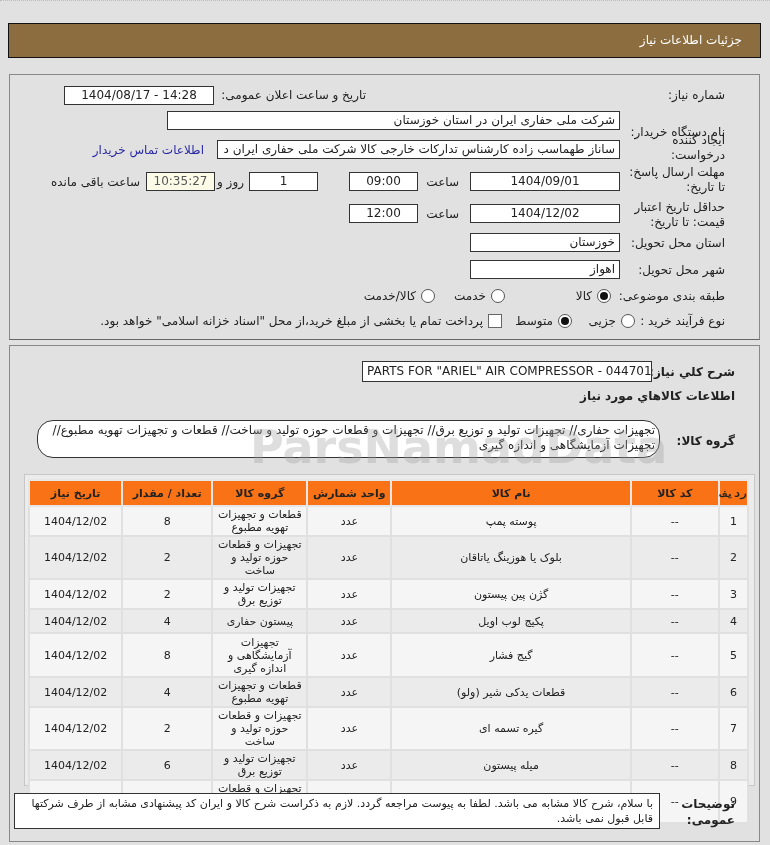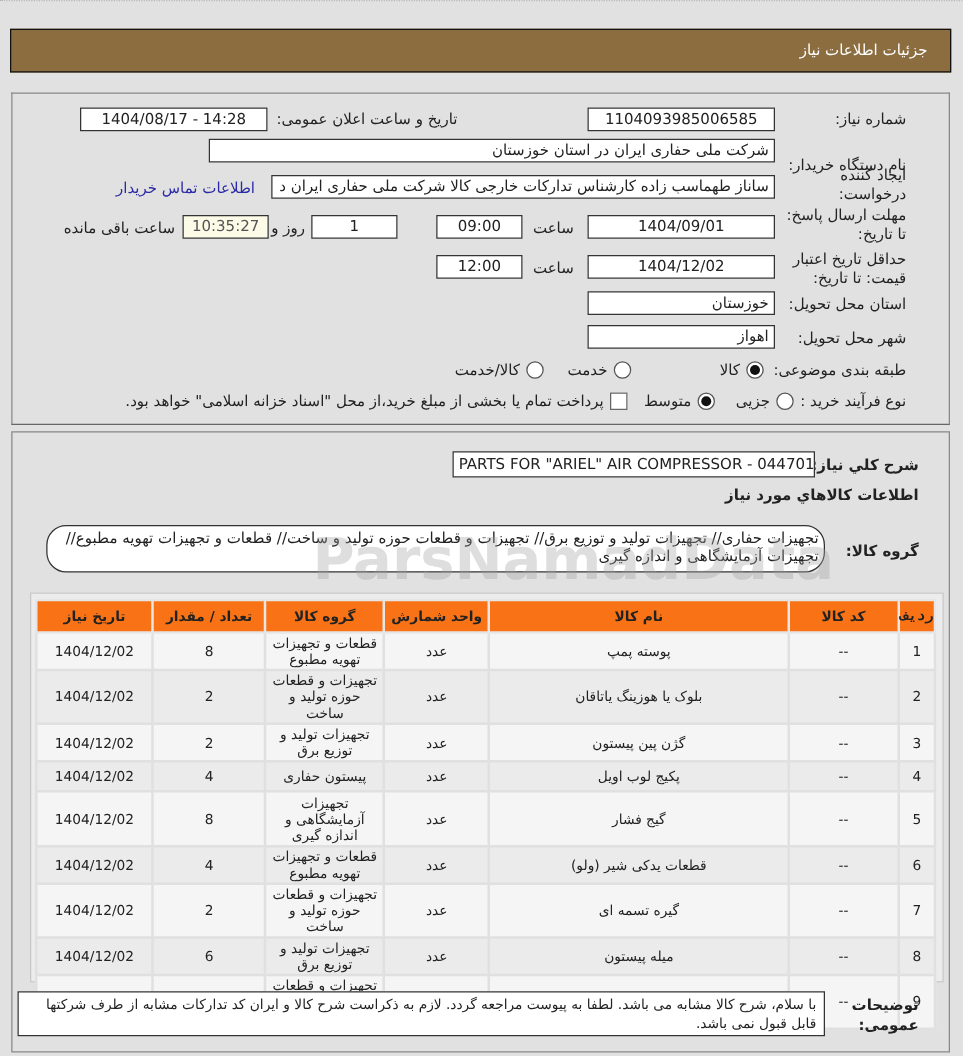--- a/index.html
+++ b/index.html
@@ -68,21 +68,20 @@
 
 <div class="topline"></div>
 
 <div class="title-bar">
   <span>جزئیات اطلاعات نیاز</span>
 </div>
 
 <div class="panel panel1">
 
   <span class="lbl" style="right:34px; top:13px;">شماره نیاز:</span>
-  <div class="box center" style="right:139px; top:11px; width:150px;">1104093985006585</div>
   <span class="lbl" style="right:393px; top:13px;">تاریخ و ساعت اعلان عمومی:</span>
   <div class="box center" style="right:545px; top:11px; width:150px; direction:ltr;">1404/08/17 - 14:28</div>
 
   <span class="lbl" style="right:34px; top:38px;margin-top:12px;">نام دستگاه خریدار:</span>
   <div class="box right" style="right:139px; top:36px; width:453px;">شرکت ملی حفاری ایران در استان خوزستان</div>
 
   <span class="lbl" style="right:34px; top:58px;">ایجاد کننده</span>
   <span class="lbl" style="right:34px; top:73px;">درخواست:</span>
   <div class="box right" style="right:139px; top:65px; width:403px;">ساناز طهماسب زاده کارشناس تدارکات خارجی کالا شرکت ملی حفاری ایران د</div>
   <span class="link" style="right:555px; top:68px;">اطلاعات تماس خریدار</span>
@@ -228,16 +227,16 @@
     <td>عدد</td>
     <td>تجهیزات و قطعات حوزه تولید و ساخت</td>
     <td>8</td>
     <td>1404/12/02</td>
   </tr>
       </tbody>
   </table>
 
   <span class="lbl bold" style="right:24px; top:451px;">توضیحات</span>
   <span class="lbl bold" style="right:24px; top:467px;">عمومی:</span>
-  <div class="box" style="right:99px; top:447px; width:646px; height:36px; white-space:normal; line-height:15px; padding:2px 6px; text-align:right; font-size:11px;">با سلام، شرح کالا مشابه می باشد. لطفا به پیوست مراجعه گردد. لازم به ذکراست شرح کالا و ایران کد تدارکات مشابه از طرف شرکتها قابل قبول نمی باشد.</div>
+  <div class="box" style="right:99px; top:447px; width:646px; height:36px; white-space:normal; line-height:15px; padding:2px 6px; text-align:right; font-size:11px;">با سلام، شرح کالا مشابه می باشد. لطفا به پیوست مراجعه گردد. لازم به ذکراست شرح کالا و ایران کد پیشنهادی مشابه از طرف شرکتها قابل قبول نمی باشد.</div>
 </div>
 
 <div class="watermark" style="left:250px; top:420px; font-size:46px;">ParsNamadData</div>
 
 </body></html>

